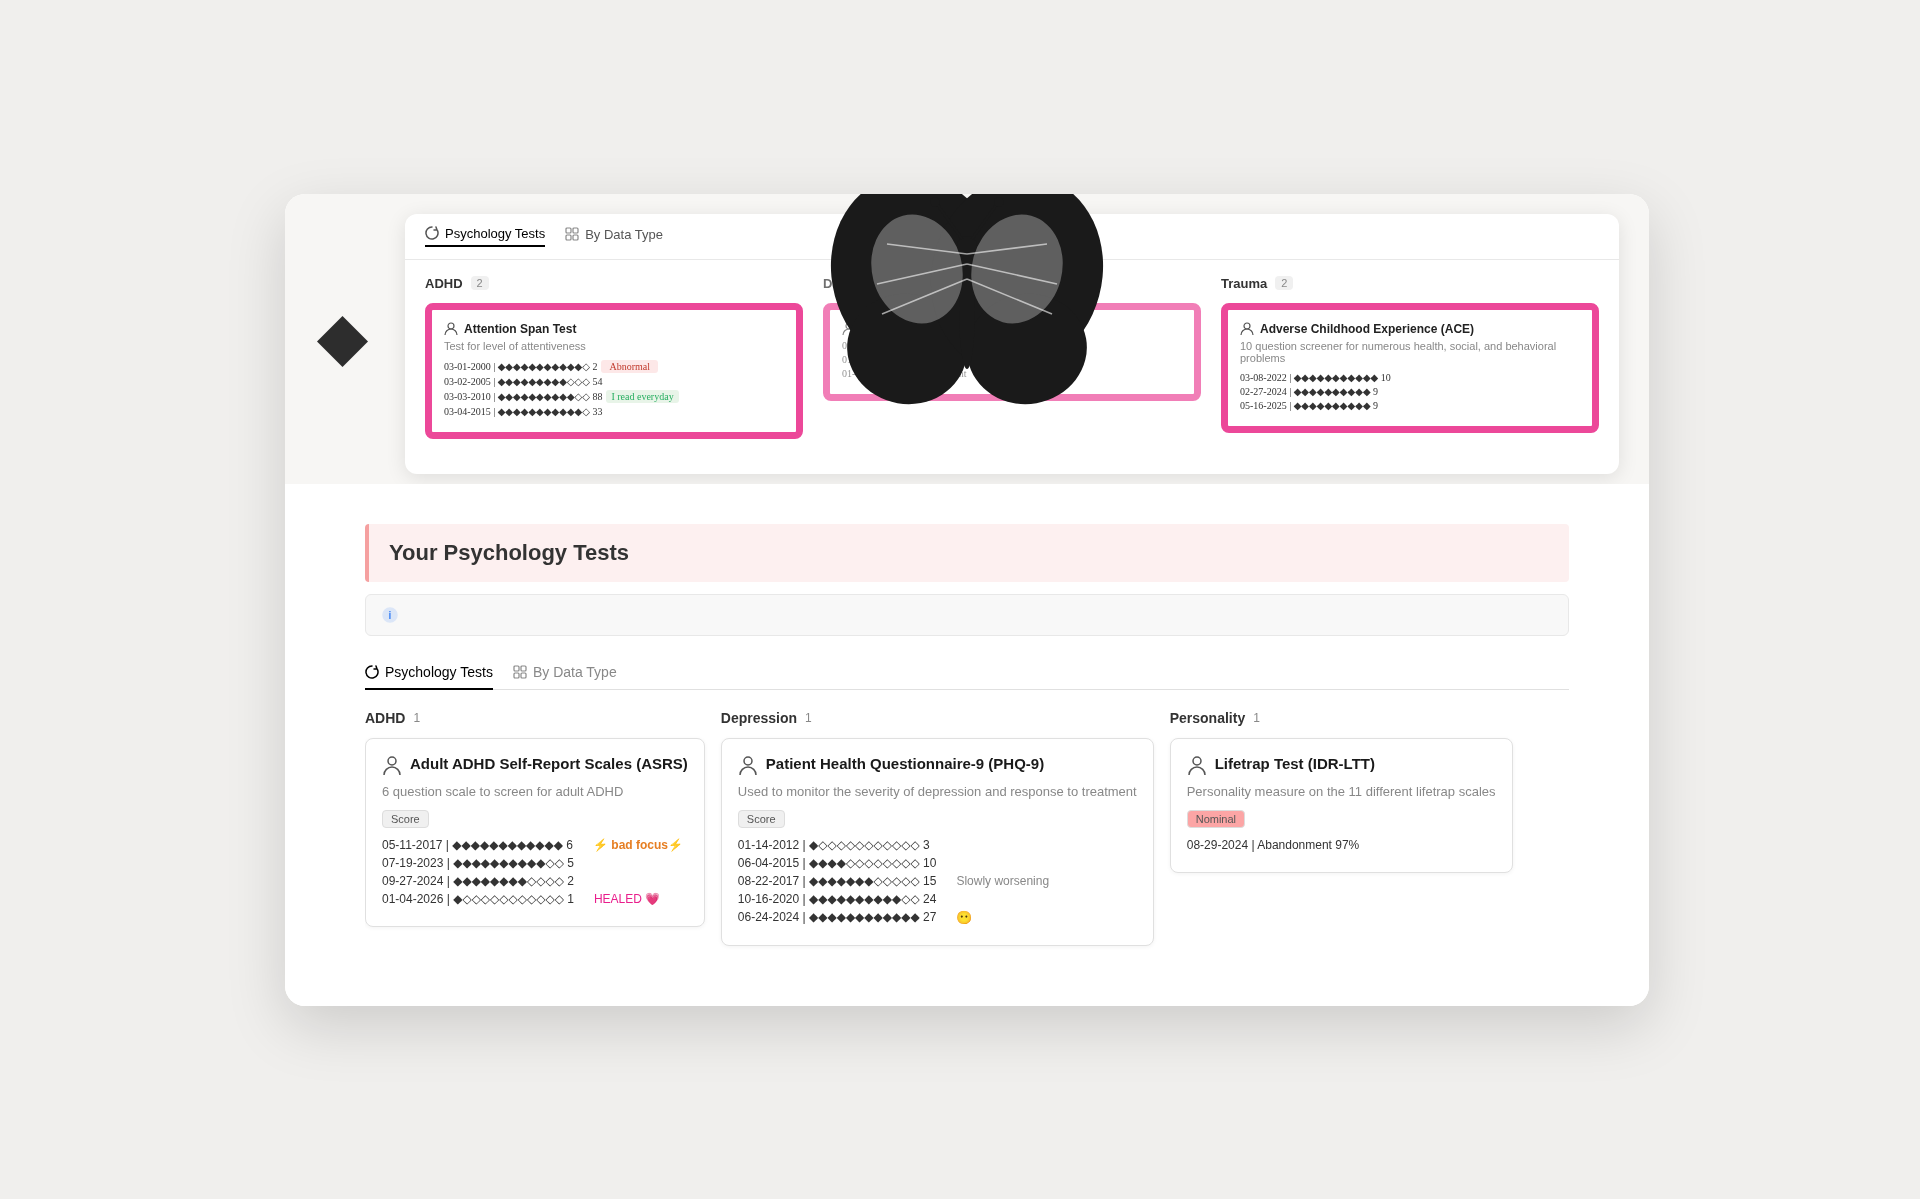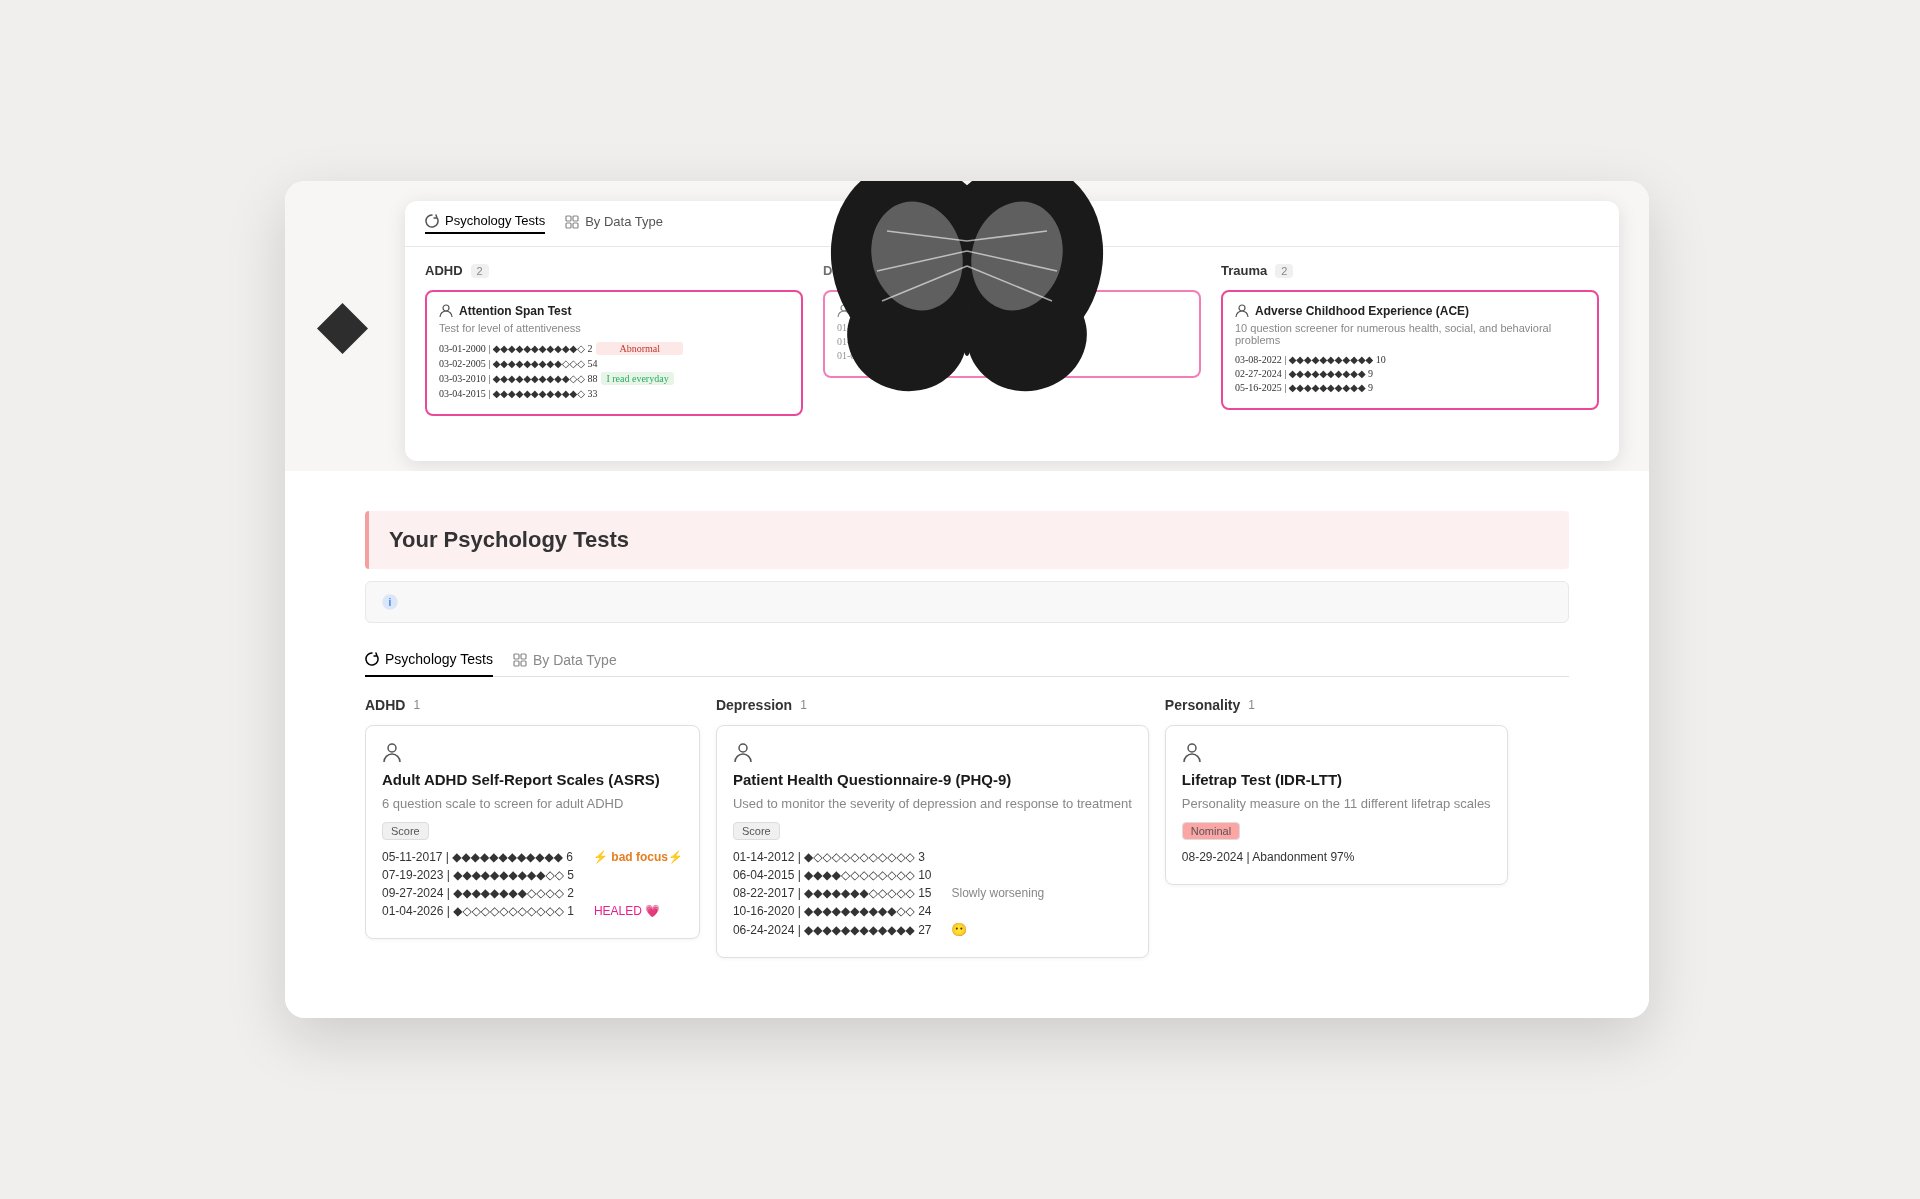--- a/index.html
+++ b/index.html
@@ -78,21 +78,21 @@
     }
     .preview-count-badge {
       font-size: 11px;
       color: #888;
       background: #f0f0f0;
       padding: 1px 6px;
       border-radius: 4px;
     }
     .preview-test-card {
       background: #fff;
-      border: 2px solid #ec4899;
+      border: 7px solid #ec4899;
       border-radius: 8px;
       padding: 12px;
     }
     .preview-test-title {
       font-size: 12px;
       font-weight: 600;
       color: #222;
       margin-bottom: 4px;
       display: flex;
       align-items: center;
@@ -109,21 +109,21 @@
       margin-bottom: 3px;
       display: flex;
       align-items: center;
       gap: 4px;
       font-family: Liberation Serif, serif;
     }
     .tag-abnormal {
       background: #fde8e8;
       color: #c0392b;
       font-size: 10px;
-      padding: 1px 23px;
+      padding: 1px 8px;
       border-radius: 3px;
     }
     .tag-everyday {
       background: #e8f4e8;
       color: #27ae60;
       font-size: 10px;
       padding: 1px 5px;
       border-radius: 3px;
     }
     .dots {
@@ -248,21 +248,20 @@
       border: 1px solid #e0e0e0;
       border-radius: 8px;
       padding: 16px;
       box-shadow: 0 1px 4px rgba(0,0,0,0.05);
     }
     .test-card-header {
       display: flex;
       align-items: flex-start;
       gap: 8px;
       margin-bottom: 8px;
-      flex-direction: column;
     }
     .test-icon {
       width: 20px;
       height: 20px;
       flex-shrink: 0;
       margin-top: 1px;
     }
     .test-name {
       font-size: 15px;
       font-weight: 600;

